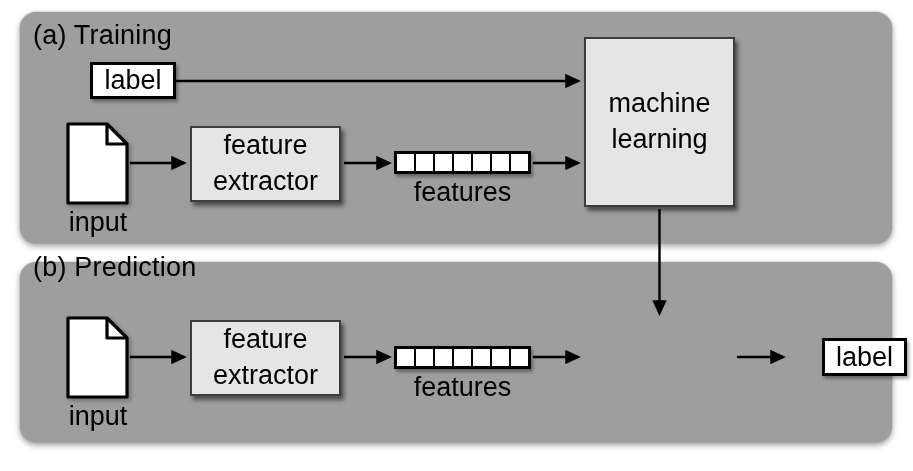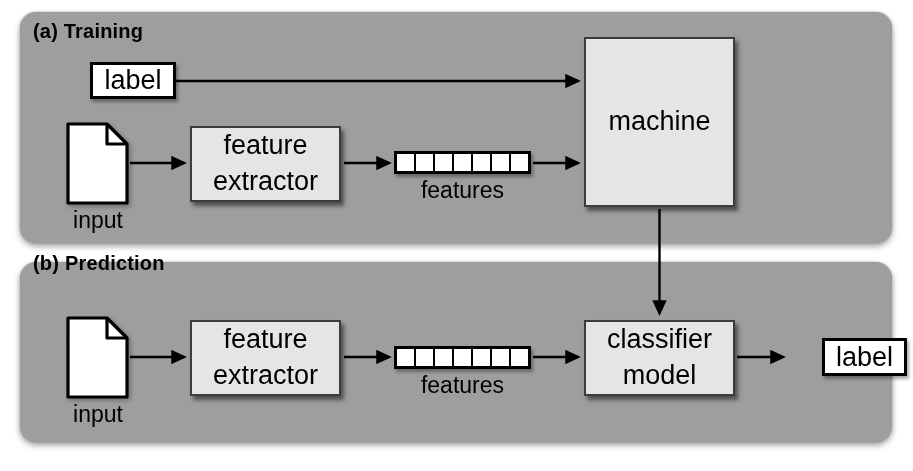--- a/index.html
+++ b/index.html
@@ -13,21 +13,21 @@
     position:absolute;left:20px;width:872px;
     background:var(--panel-bg,#9e9e9e);
     border-radius:16px;
     box-shadow:0 3px 6px rgba(0,0,0,0.40), 0 0 2px rgba(0,0,0,0.25);
     z-index:1;
   }
   .panel-a{top:12px;height:231px;}
   .panel-b{top:262px;height:180px;}
   .panel-title{
     position:absolute;left:33px;
-    font-size:20px;font-weight:bold;letter-spacing:0.2px;
+    font-size:27px;font-weight:normal;letter-spacing:0.2px;
     z-index:4;
   }
   .title-a{top:20px;}
   .title-b{top:252px;}
   .arrow-layer{position:absolute;left:0;top:0;z-index:2;pointer-events:none;}
   .node{position:absolute;z-index:3;box-sizing:border-box;}
   .white-box{
     background:var(--white-box-bg,#fff);
     border:3px solid var(--box-border,#000);
     box-shadow:2px 3px 3px rgba(0,0,0,0.35);
@@ -37,21 +37,21 @@
   .process-box{
     background:var(--process-box-bg,#e5e5e5);
     border:2px solid var(--process-box-border,#3c3c3c);
     box-shadow:3px 4px 4px rgba(0,0,0,0.50);
     display:flex;flex-direction:column;align-items:center;justify-content:center;
     font-size:27px;line-height:1.32;text-align:center;
   }
   .doc-icon{filter:drop-shadow(2px 2px 2px rgba(0,0,0,0.30));}
   .caption{
     position:absolute;z-index:3;text-align:center;
-    font-size:23px;line-height:1;
+    font-size:27px;line-height:1;
   }
   .feature-bar{
     position:absolute;z-index:3;display:flex;
     border:3px solid var(--box-border,#000);
     background:var(--box-border,#000);
     box-shadow:2px 3px 3px rgba(0,0,0,0.35);
   }
   .feature-bar .cell{
     width:17px;height:17px;background:var(--white-box-bg,#fff);
   }
@@ -107,20 +107,21 @@
       <div class="cell"></div>
       <div class="cell"></div>
       <div class="cell"></div>
       <div class="cell"></div>
       <div class="cell"></div>
     </div>
   <div class="caption" style="left:384px;top:179px;width:157px;">features</div>
 
   <div class="node process-box" style="left:584px;top:37px;width:151px;height:170px;">
     <div>machine</div>
+    <div>learning</div>
   </div>
 
   <div class="panel-title title-b">(b) Prediction</div>
 
   <svg class="node doc-icon" style="left:65px;top:316px;" width="66" height="84" viewBox="0 0 66 84">
     <path d="M3,2 H42 L62,22 V81 H3 Z" fill="#fff" stroke="#000" stroke-width="3.2" stroke-linejoin="round"></path>
     <path d="M42,2 V22 H62" fill="none" stroke="#000" stroke-width="3.2" stroke-linejoin="round"></path>
   </svg>
   <div class="caption" style="left:50px;top:403px;width:96px;">input</div>
 
@@ -133,22 +134,18 @@
       <div class="cell"></div>
       <div class="cell"></div>
       <div class="cell"></div>
       <div class="cell"></div>
       <div class="cell"></div>
       <div class="cell"></div>
       <div class="cell"></div>
     </div>
   <div class="caption" style="left:384px;top:374px;width:157px;">features</div>
 
-  <div class="node process-box" style="left:584px;top:320px;width:151px;height:76px;">
-    <div>classifier</div>
-    <div>model</div>
-  </div>
 
   <div class="node white-box" style="left:790px;top:338px;width:85px;height:38px;">
     <span>label</span>
   </div>
 
 </div>
 
 </body></html>

